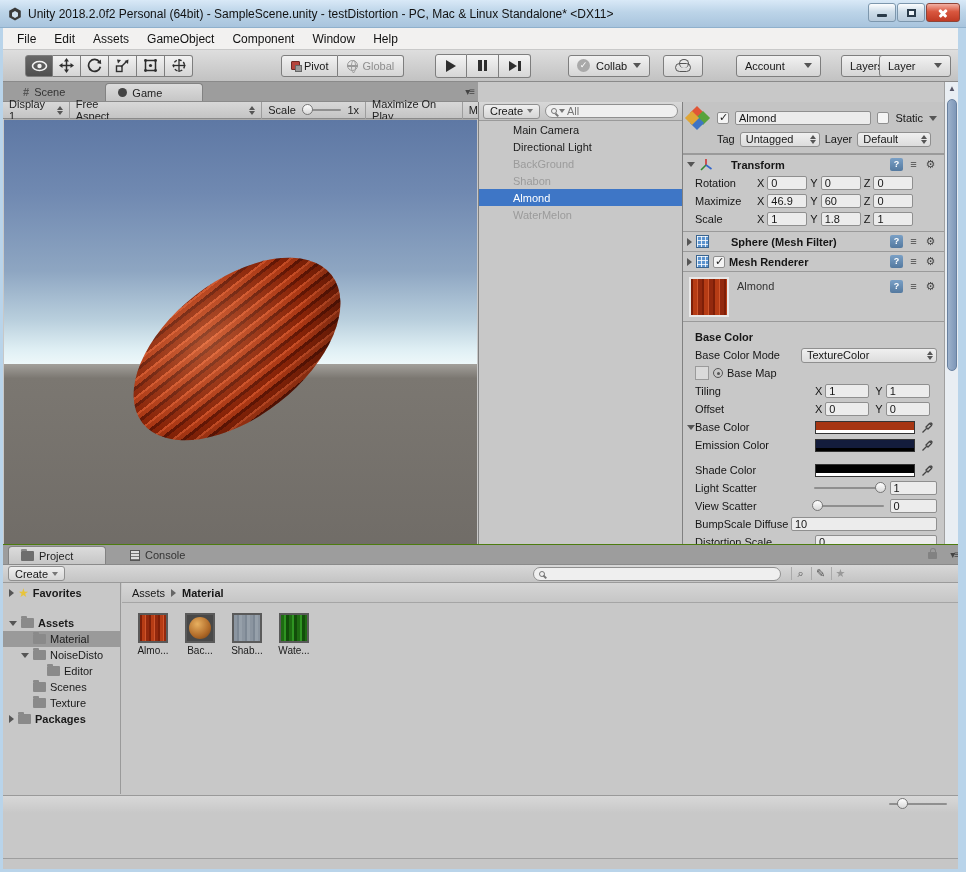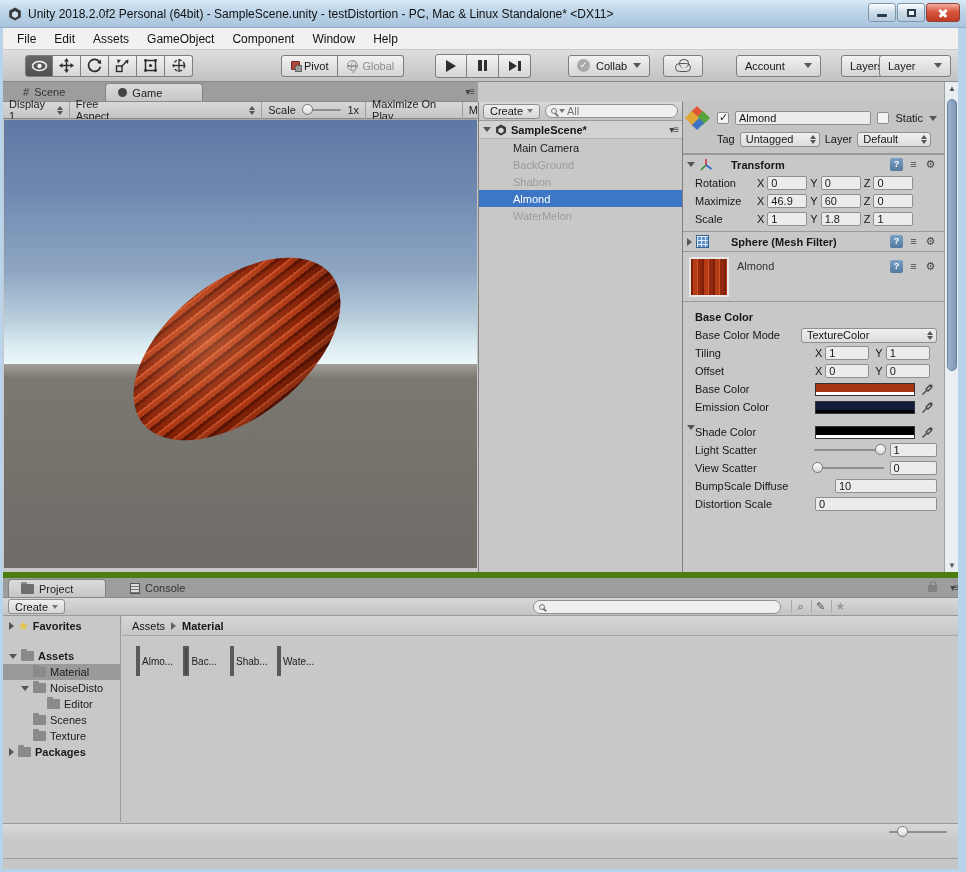--- a/index.html
+++ b/index.html
@@ -109,34 +109,34 @@
   .sphcol-ico{width:13px;height:13px;border-radius:50%;flex:none;background:radial-gradient(circle at 35% 30%,#b8e05a,#5f9a1c 70%,#3f6b10)}
   .axis-ico{flex:none}
   .swatch{height:13px;width:100px;border:1px solid #333;position:relative;flex:none}
   .swatch .alpha{position:absolute;left:0;right:0;bottom:0;height:2.5px}
   .slider{position:relative;width:70px;height:2px;background:#8f8f8f;border-radius:1px;flex:none}
   .slider .knob{position:absolute;top:-5px;width:11px;height:11px;border-radius:50%;border:1px solid #777;background:linear-gradient(#fff,#d8d8d8)}
   .vscroll{left:944px;top:82px;width:14px;height:490px;background:#e9eef3;border-left:1px solid #a0a0a0}
   .vscroll .thumb{position:absolute;left:1.5px;top:17px;width:10px;height:272px;background:linear-gradient(90deg,#9db2cc,#7e97b8);border:1px solid #68809f;border-radius:5px}
   .vscroll .arr{position:absolute;left:3px;font-size:8px;color:#556}
   
-  .proj{left:3px;top:572px;width:960px;height:286px;background:#c8c8c8;border-top:6px solid #4d7c0f}
+  .proj{left:3px;top:544px;width:960px;height:286px;background:#c8c8c8;border-top:1px solid #4d7c0f}
   .prow-create{height:18px;background:linear-gradient(#d8d8d8,#c4c4c4);border-bottom:1px solid #9a9a9a;display:flex;align-items:center;padding:0 5px;position:relative}
   .ptree{position:absolute;left:0;top:38px;width:118px;bottom:36px;border-right:1px solid #9a9a9a;padding-top:2px}
   .trow{height:16px;display:flex;align-items:center;gap:4px;color:#1a1a1a}
   .trow.selected{background:#9a9a9a}
   .trow .lbl{white-space:nowrap;overflow:hidden}
   .folder{width:13px;height:10px;background:#8a8a8a;border-radius:1px;position:relative;flex:none}
   .folder::before{content:"";position:absolute;top:-2px;left:0;width:6px;height:2px;background:#8a8a8a;border-radius:1px 1px 0 0}
   .star{color:#e8c43a;font-size:12px;line-height:12px;flex:none}
   .star::after{content:"★"}
   .crumb{position:absolute;left:119px;top:38px;right:2px;height:20px;background:linear-gradient(#d6d6d6,#c6c6c6);border-bottom:1px solid #a5a5a5;display:flex;align-items:center;padding:0 10px;gap:6px}
   .crumb .bc-sep{width:0;height:0;border-top:4px solid transparent;border-bottom:4px solid transparent;border-left:5px solid #666}
   .tiles{position:absolute;left:119px;top:60px;right:2px;bottom:36px;display:flex;align-items:flex-start;padding:8px 0 0 14px;gap:13px}
-  .tile{width:34px;display:flex;flex-direction:row;align-items:center;gap:2px}
+  .tile{width:34px;display:flex;flex-direction:column;align-items:center;gap:2px}
   .thumb{width:30px;height:30px;border:2px solid #5a5a5a;background:#484848}
   .thumb.almond-t{background:repeating-linear-gradient(90deg,#7e1f08 0 2px,#b63c15 2px 5px,#d0552b 5px 6px,#93290e 6px 9px)}
   .thumb.ball-t{position:relative}
   .thumb.ball-t::after{content:"";position:absolute;inset:2px;border-radius:50%;background:radial-gradient(circle at 38% 32%,#e8b060,#b06a28 60%,#6e3d12)}
   .thumb.shab-t{background:repeating-linear-gradient(90deg,#8b95a0 0 3px,#7d8894 3px 5px,#96a0aa 5px 8px)}
   .thumb.wate-t{background:repeating-linear-gradient(90deg,#1e6b12 0 3px,#2f9422 3px 5px,#124d0a 5px 8px)}
   .tile .tlabel{font-size:10px;color:#1a1a1a;white-space:nowrap}
   .pbottom{position:absolute;left:0;right:2px;bottom:17px;height:18px;background:linear-gradient(#d8d8d8,#c8c8c8);border-top:1px solid #9a9a9a}
   .pzoom{position:absolute;right:14px;top:7px;width:58px;height:2px;background:#8f8f8f;border-radius:1px}
   .pzoom .knob{position:absolute;left:8px;top:-5px;width:11px;height:11px;border-radius:50%;border:1px solid #777;background:linear-gradient(#fff,#d8d8d8)}
@@ -337,31 +337,25 @@
       <div class="btn">
         <span>Create</span>
         <span class="tinycaret"></span>
       </div>
       <div class="pill">
         <span class="mag"></span>
         <span class="tinycaret"></span>
         <input class="hsearch" value="All" style="">
       </div>
     </div>
-    <div class="scene-row">
-      <span class="tri-d"></span>
-      <svg width="12" height="12" viewBox="0 0 14 14">
-          <path d="M7 0.5 L12.8 3.8 V10.2 L7 13.5 L1.2 10.2 V3.8 Z" fill="#3a3a3a"></path>
-          <path d="M7 4 L10 5.7 V9.2 L7 10.9 L4 9.2 V5.7 Z" fill="#d8d8d8"></path>
-        </svg>
-      <span style="flex:1">SampleScene*</span>
-      <span class="panelmenu"></span>
-    </div>
     <div class="hitem">
         <span>Main Camera</span>
+      </div>
+    <div class="hitem">
+        <span>Directional Light</span>
       </div>
     <div class="hitem inactive">
         <span>BackGround</span>
       </div>
     <div class="hitem inactive">
         <span>Shabon</span>
       </div>
     <div class="hitem selected">
         <span>Almond</span>
       </div>
@@ -462,20 +456,29 @@
     </div>
 
     <div class="comp-head">
       <span class="tri-r"></span>
       <span class="mesh-ico"></span>
       <span style="flex:1;padding-left:18px">Sphere (Mesh Filter)</span>
       <span class="help-ico"></span>
       <span class="preset-ico"></span>
       <span class="gear-ico"></span>
     </div>
+    <div class="comp-head">
+      <span class="tri-r"></span>
+      <span class="mesh-ico"></span>
+      <span class="chk on"></span>
+      <span style="flex:1">Mesh Renderer</span>
+      <span class="help-ico"></span>
+      <span class="preset-ico"></span>
+      <span class="gear-ico"></span>
+    </div>
 
     <div style="border-top:1px solid #9a9a9a;padding:5px 7px 4px 6px;display:flex;gap:8px">
       <div style="width:40px;height:40px;border:2px solid #e8e8e8;background:repeating-linear-gradient(90deg,#7e1f08 0 2px,#b63c15 2px 6px,#d0552b 6px 7px,#93290e 7px 11px)"></div>
       <div style="flex:1">
         <div style="display:flex;align-items:center;gap:4px;height:18px">
           <span style="flex:1;color:#333">Almond</span>
           <span class="help-ico"></span>
           <span class="preset-ico"></span>
           <span class="gear-ico"></span>
         </div>
@@ -491,20 +494,27 @@
         <span style="flex:1">Base Color Mode</span>
         <span class="drop" style="width:136px">
             <span>TextureColor</span>
             <span class="updown">
               <i class="u"></i>
               <i class="d"></i>
             </span>
           </span>
       </div>
       <div class="irow">
+        <span style="width:14px;height:14px;background:#dadada;border:1px solid #9a9a9a"></span>
+        <span style="margin:0 4px;width:10px;height:10px;border:1.5px solid #555;border-radius:50%;display:inline-flex;align-items:center;justify-content:center">
+            <span style="width:3px;height:3px;border-radius:50%;background:#555"></span>
+          </span>
+        <span>Base Map</span>
+      </div>
+      <div class="irow">
         <span style="width:120px">Tiling</span>
         <span>X</span>
           <span class="fld" style="width:44px;margin:0 6px 0 3px">1</span>
         <span>Y</span>
           <span class="fld" style="width:44px;margin-left:3px">1</span>
       </div>
       <div class="irow">
         <span style="width:120px">Offset</span>
         <span>X</span>
           <span class="fld" style="width:44px;margin:0 6px 0 3px">0</span>
@@ -546,21 +556,21 @@
         <span class="fld" style="width:48px;margin-left:6px">1</span>
       </div>
       <div class="irow">
         <span style="width:120px">View Scatter</span>
         <span class="slider">
             <span class="knob" style="left:-2px"></span>
           </span>
         <span class="fld" style="width:48px;margin-left:6px">0</span>
       </div>
       <div class="irow">
-        <span style="width:140px">BumpScale Diffuse</span>
+        <span style="width:96px">BumpScale Diffuse</span>
         <span class="fld" style="flex:1">10</span>
       </div>
       <div class="irow">
         <span style="width:120px">Distortion Scale</span>
         <span class="fld" style="flex:1">0</span>
       </div>
     </div>
   </div>
 
   <div class="abs vscroll">

